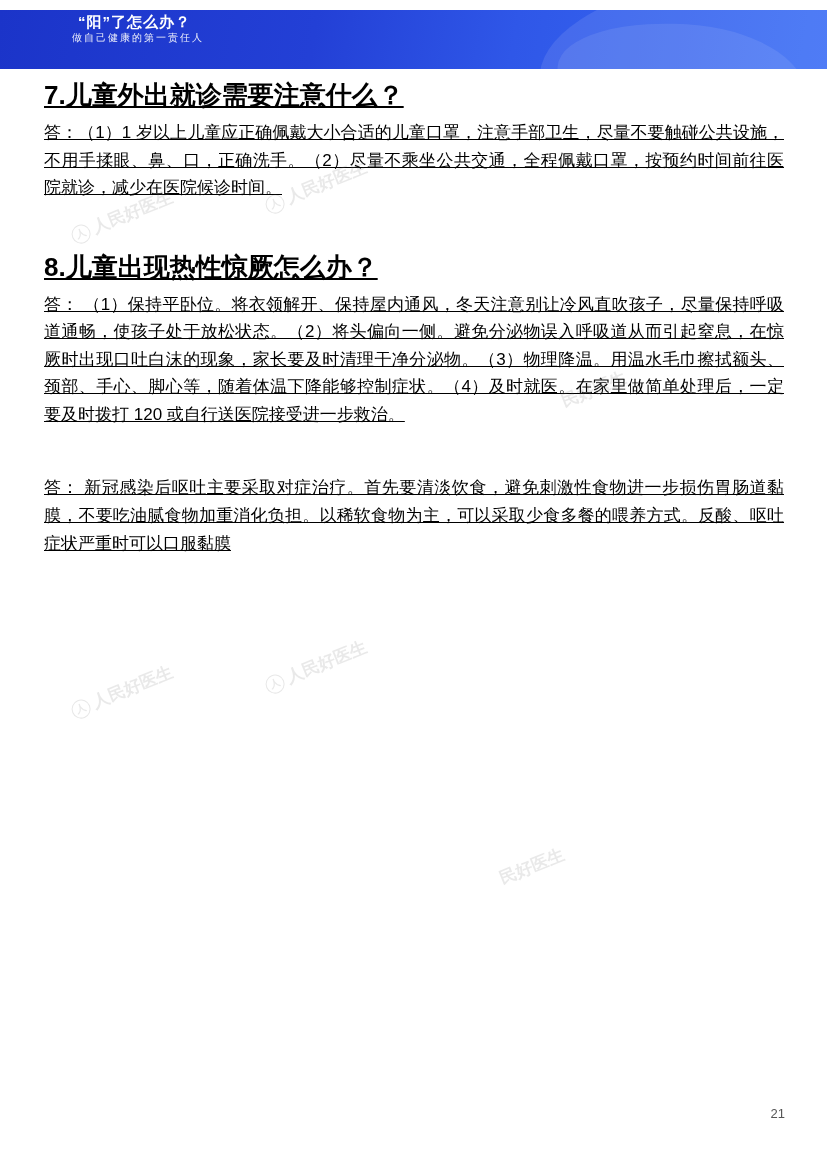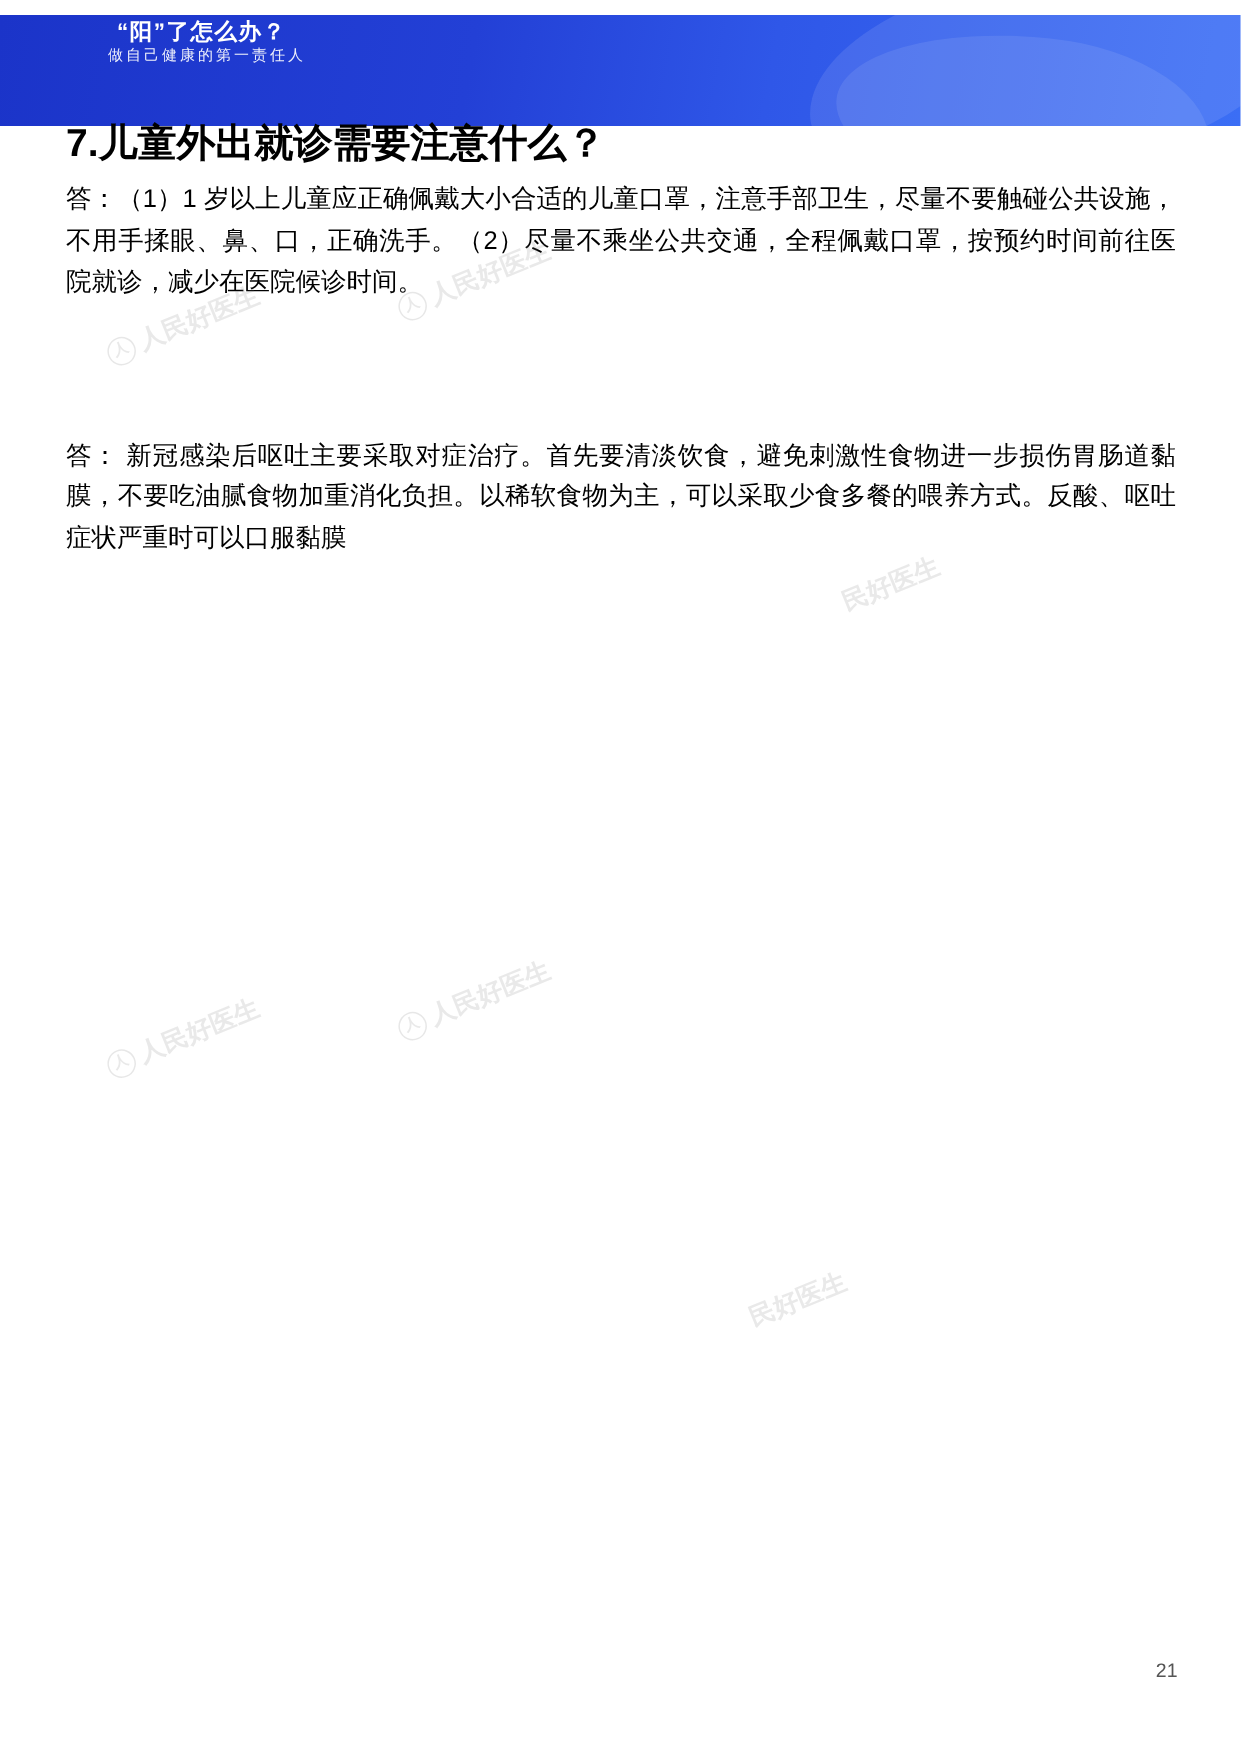--- a/index.html
+++ b/index.html
@@ -14,21 +14,21 @@
     position: relative;
     overflow: hidden;
   }
 
   
   .banner {
     position: absolute;
     top: 10px;
     left: 0;
     width: 827px;
-    height: 74px;
+    height: 59px;
     background: linear-gradient(100deg, #1b34c9 0%, #2340d6 38%, #2f57e8 62%, #3b6ef5 100%);
     overflow: hidden;
   }
   .banner-wave {
     position: absolute;
     right: -40px;
     top: -30px;
     width: 330px;
     height: 130px;
     background: rgba(255,255,255,0.10);
@@ -75,20 +75,21 @@
     white-space: nowrap;
     text-align: center;
   }
 
   
   .content {
     position: absolute;
     top: 78px;
     left: 44px;
     width: 740px;
+    text-decoration: underline;
   }
   .qa-block {
     margin-bottom: 6px;
   }
   .q-title {
     font-size: 26px;
     font-weight: bold;
     color: #000000;
     margin: 0 0 6px 0;
     line-height: 1.35;
@@ -160,20 +161,24 @@
 
 <div class="content">
 
   <div class="qa-block">
     <h2 class="q-title">7.儿童外出就诊需要注意什么？</h2>
     <p class="a-body">答：（1）1 岁以上儿童应正确佩戴大小合适的儿童口罩，注意手部卫生，尽量不要触碰公共设施，不用手揉眼、鼻、口，正确洗手。（2）尽量不乘坐公共交通，全程佩戴口罩，按预约时间前往医院就诊，减少在医院候诊时间。</p>
   </div>
 
   <div class="spacer-lg"></div>
 
+  <div class="qa-block">
+    <h2 class="q-title">8.儿童出现热性惊厥怎么办？</h2>
+    <p class="a-body">答： （1）保持平卧位。将衣领解开、保持屋内通风，冬天注意别让冷风直吹孩子，尽量保持呼吸道通畅，使孩子处于放松状态。（2）将头偏向一侧。避免分泌物误入呼吸道从而引起窒息，在惊厥时出现口吐白沫的现象，家长要及时清理干净分泌物。（3）物理降温。用温水毛巾擦拭额头、颈部、手心、脚心等，随着体温下降能够控制症状。（4）及时就医。在家里做简单处理后，一定要及时拨打 120 或自行送医院接受进一步救治。</p>
+  </div>
 
   <div class="spacer-md"></div>
 
   <div class="qa-block">
     <p class="a-body">答： 新冠感染后呕吐主要采取对症治疗。首先要清淡饮食，避免刺激性食物进一步损伤胃肠道黏膜，不要吃油腻食物加重消化负担。以稀软食物为主，可以采取少食多餐的喂养方式。反酸、呕吐症状严重时可以口服黏膜</p>
   </div>
 
 </div>
 
 <div class="wm wm1"><span class="wm-mark">人</span><span>人民好医生</span></div>

